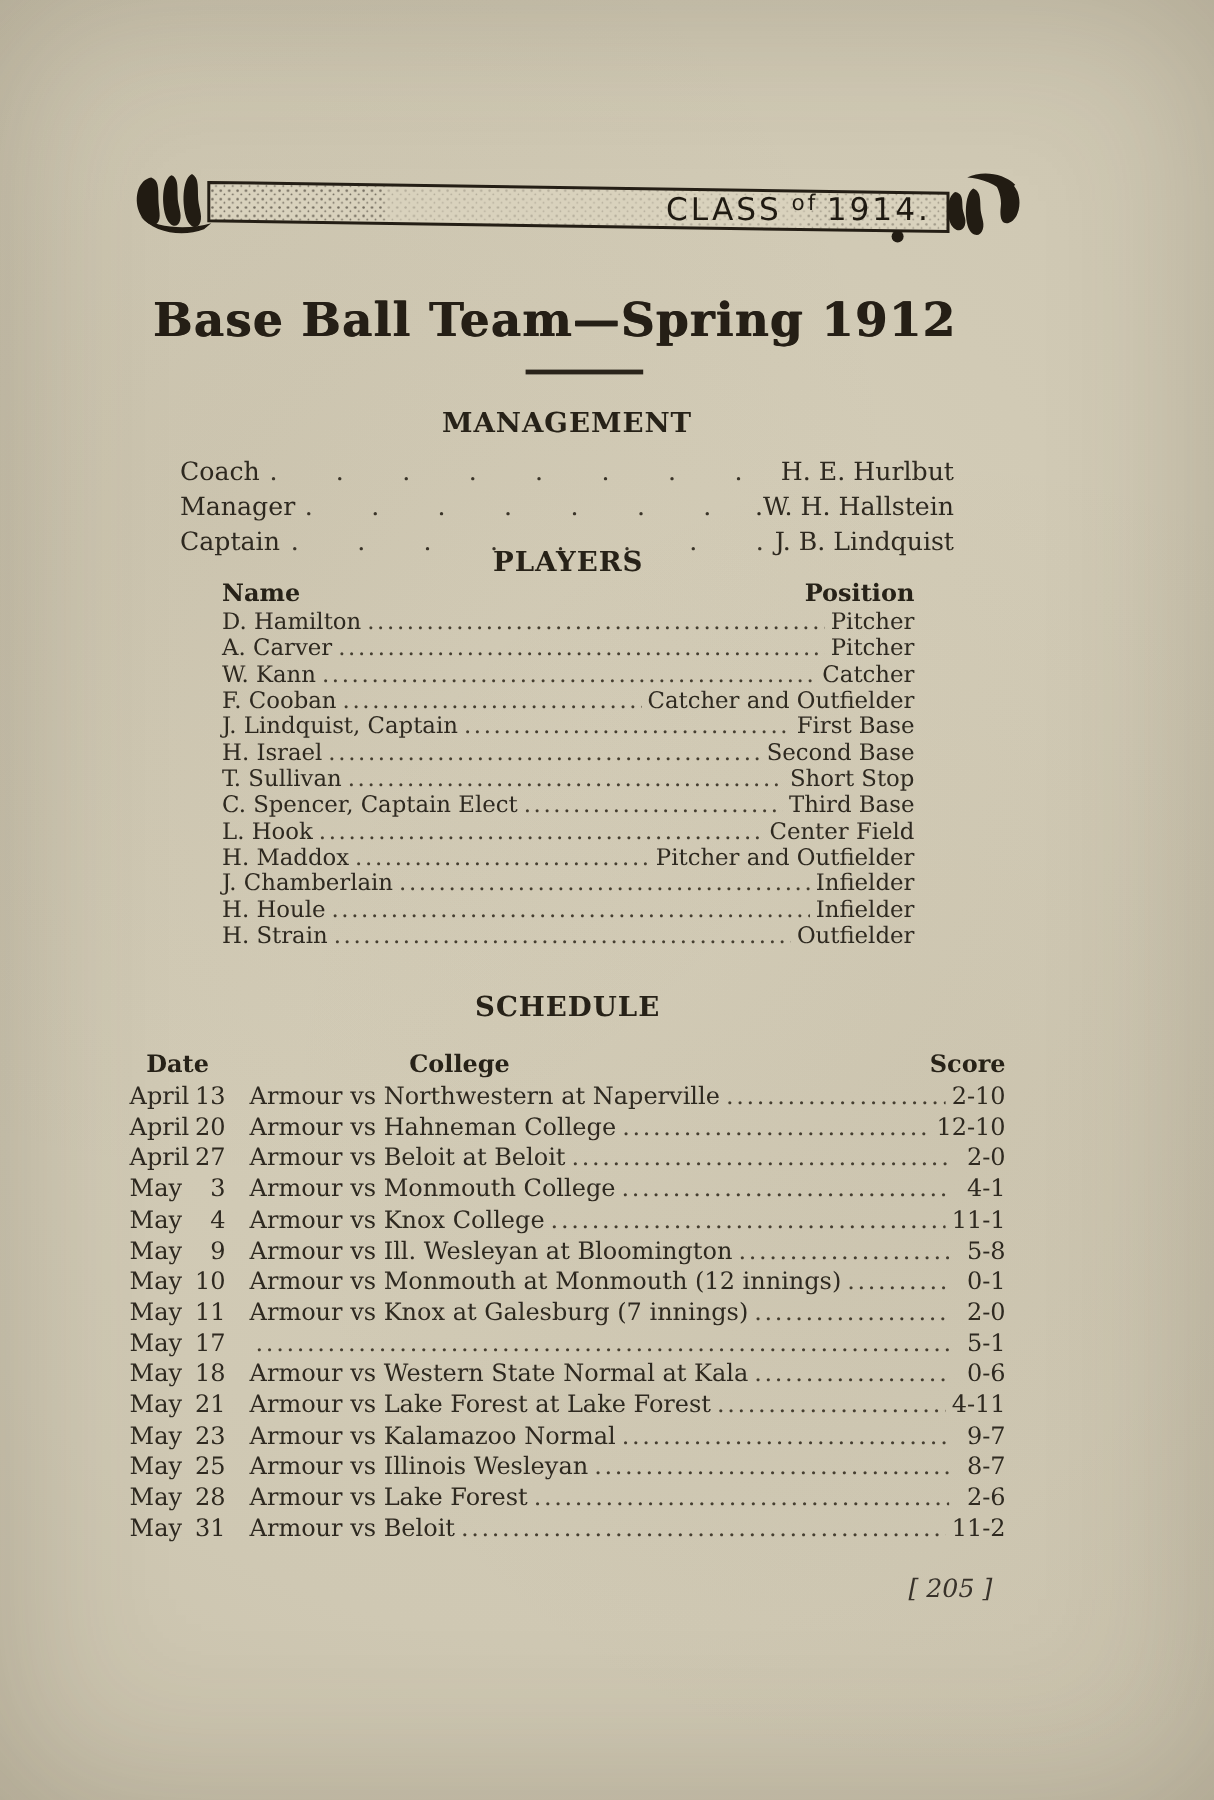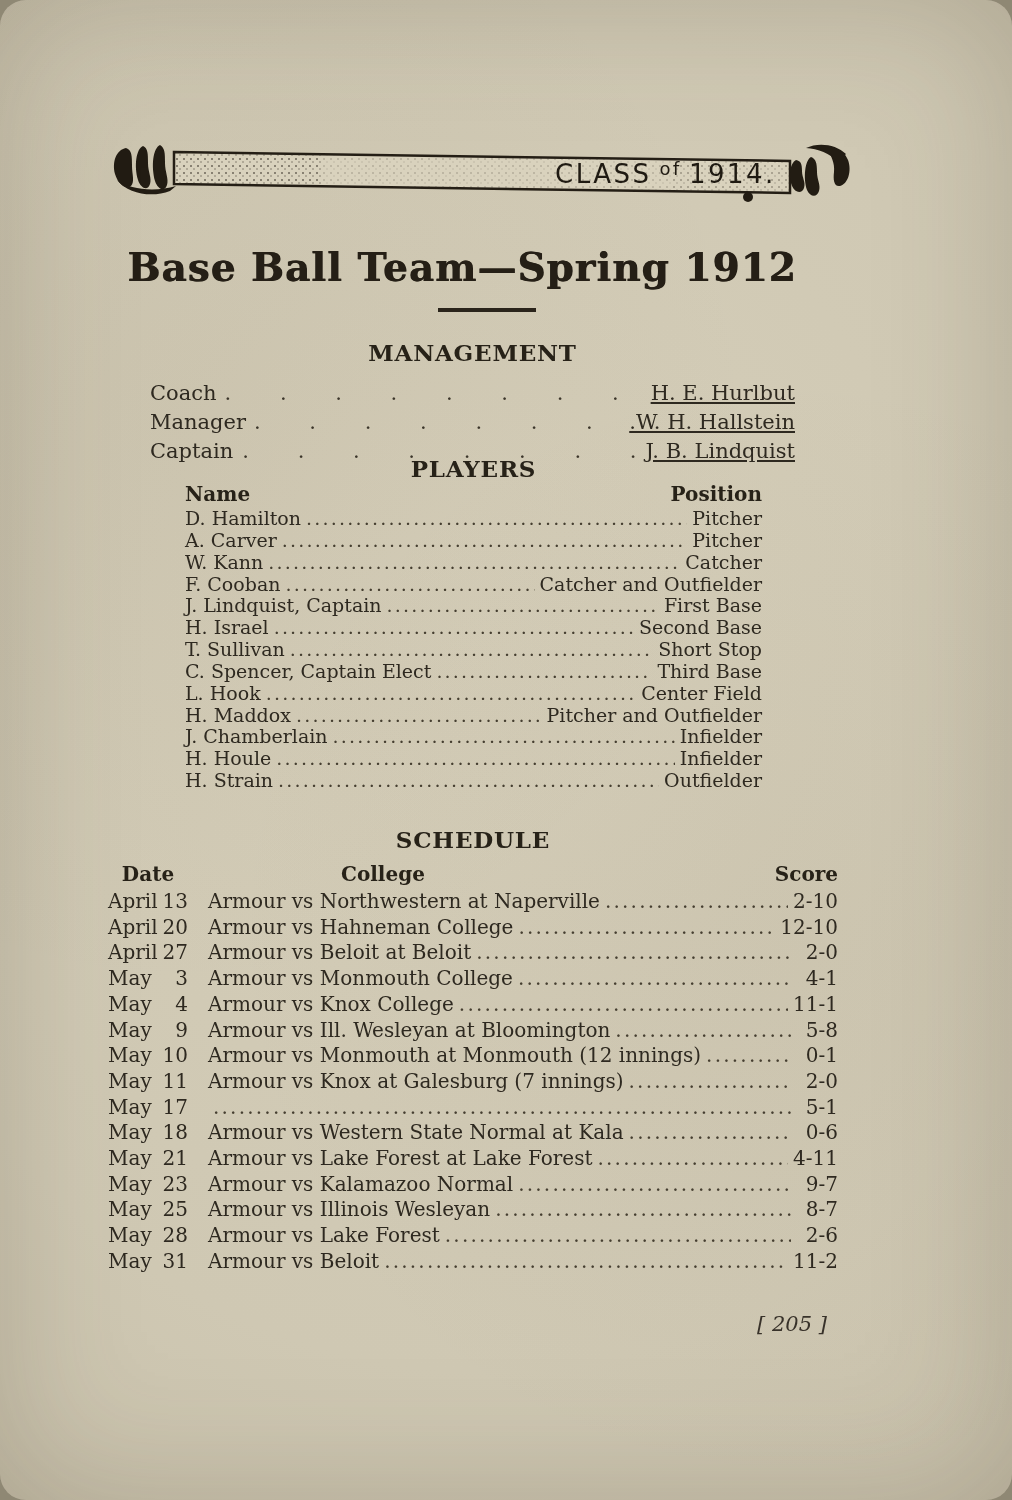--- a/index.html
+++ b/index.html
@@ -7,21 +7,20 @@
     position:relative;
     width:1012px; height:1500px;
     margin:0 auto;
     overflow:hidden;
     background:
       radial-gradient(circle at 18% 28%, rgba(120,106,80,0.07), transparent 42%),
       radial-gradient(circle at 78% 62%, rgba(120,106,80,0.06), transparent 46%),
       radial-gradient(ellipse 125% 95% at 48% 42%, #d5ceb9 0%, #cfc8b3 52%, #c6bea8 86%, #b7ae96 100%);
     font-family:"DejaVu Serif", serif;
     color:#2e2920;
-    border-radius:26px;
   }
   .page::after{ content:""; position:absolute; inset:0; pointer-events:none;
     box-shadow: inset 0 0 140px rgba(70,60,40,0.22); }
 
   
   .banner { position:absolute; top:136px; left:112px; }
 
   
   .title {
     position:absolute; top:243px; left:112px; width:700px;
@@ -35,39 +34,39 @@
   h2.sec-head { margin:0; text-align:center; font-size:23px; line-height:23px;
     font-weight:bold; letter-spacing:0.8px; color:#272218; }
 
   
   .mgmt { position:absolute; top:341px; left:150px; width:645px; }
   .mgmt .rows { margin-top:15px; }
   .m-row { display:flex; align-items:baseline; font-size:21px; line-height:29px; }
   .m-label { flex:none; }
   .m-dots { flex:1 1 auto; overflow:hidden; white-space:nowrap; text-align:center;
     word-spacing:42px; color:#3b352a; padding:0 8px; }
-  .m-name { flex:none;text-decoration:underline; }
+  .m-name { flex:none; }
 
   
   .leader { flex:1 1 auto; overflow:hidden; white-space:nowrap;
     letter-spacing:2.2px; color:#453e30; margin:0 5px; }
   .leader::after { content:"......................................................................................................................................................................"; }
 
   
   .players { position:absolute; top:457px; left:185px; width:577px; }
   .p-head { display:flex; justify-content:space-between; margin-top:2px;
     font-size:20px; line-height:24px; font-weight:bold; color:#272218; }
   .players .rows { margin-top:2px; }
   .p-row { display:flex; align-items:baseline; font-size:19px; line-height:21.85px; }
   .p-name { flex:none; }
   .p-pos { flex:none; }
 
   
   .sched { position:absolute; top:828px; left:108px; width:730px; }
-  .s-head { display:flex; align-items:baseline; margin-top:11px;
+  .s-head { display:flex; align-items:baseline; margin-top:23px;
     font-size:20px; line-height:24px; font-weight:bold; color:#272218; }
   .sh-date { flex:none; width:80px; margin-right:20px; text-align:center; }
   .sh-college { flex:1 1 auto; padding-left:133px; }
   .sh-score { flex:none; }
   .sched .rows { margin-top:3px; }
   .s-row { display:flex; align-items:baseline; font-size:20px; line-height:25.7px; }
   .s-date { flex:none; width:80px; margin-right:20px; display:flex; justify-content:space-between; }
   .s-game { flex:none; white-space:nowrap; }
   .s-score { flex:none; min-width:42px; text-align:right; }
 

